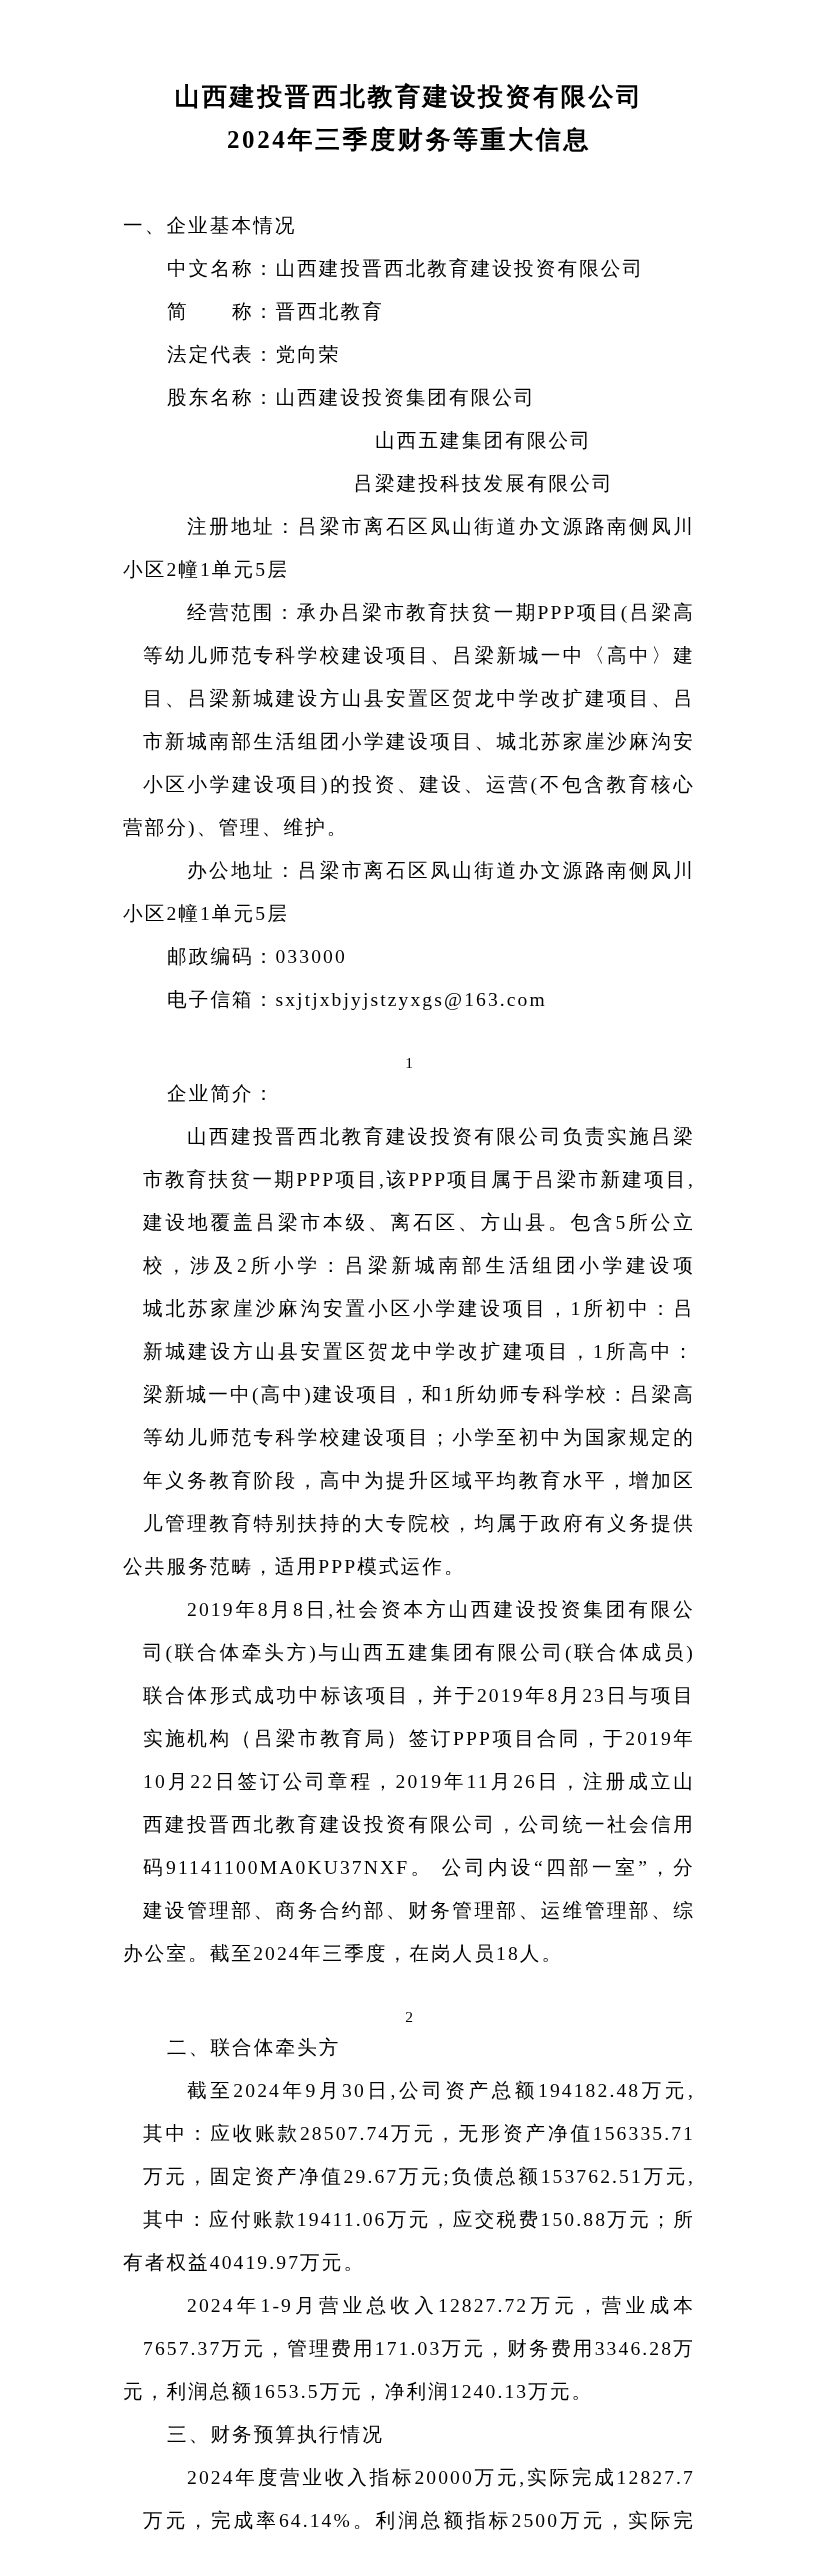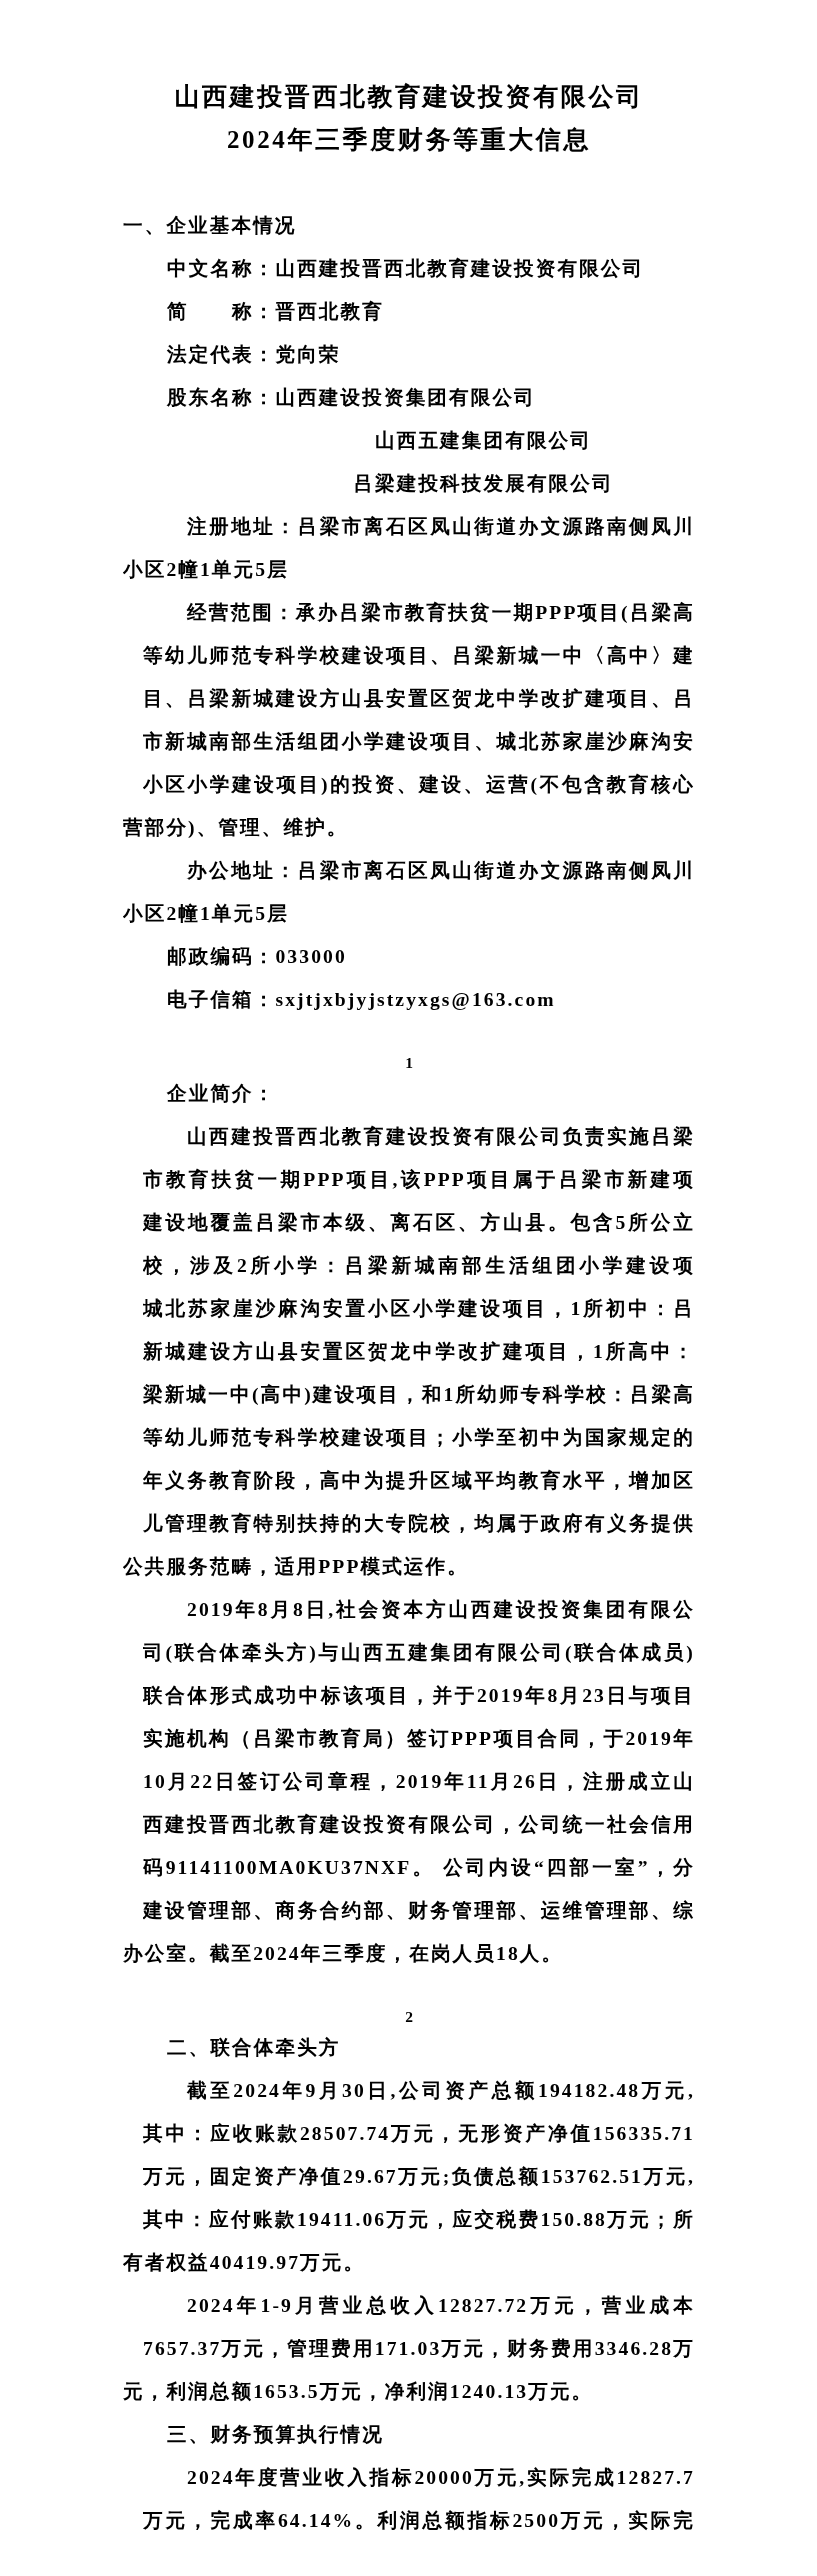--- a/index.html
+++ b/index.html
@@ -16,21 +16,20 @@
   }
   .line {
     height: 43px;
     line-height: 43px;
     font-family: "Liberation Serif", "DejaVu Serif", serif;
     font-size: 19.6px;
     color: #000000;
     letter-spacing: 2.1px;
     white-space: nowrap;
     overflow: hidden;
-    font-weight: bold;
   }
   .title {
     font-weight: 700;
     font-size: 25px;
     letter-spacing: 2.6px;
     text-align: center;
   }
   .ind2 { padding-left: 44px; }
   .ind7 { padding-left: 149px; text-align: center; }
   .j {

